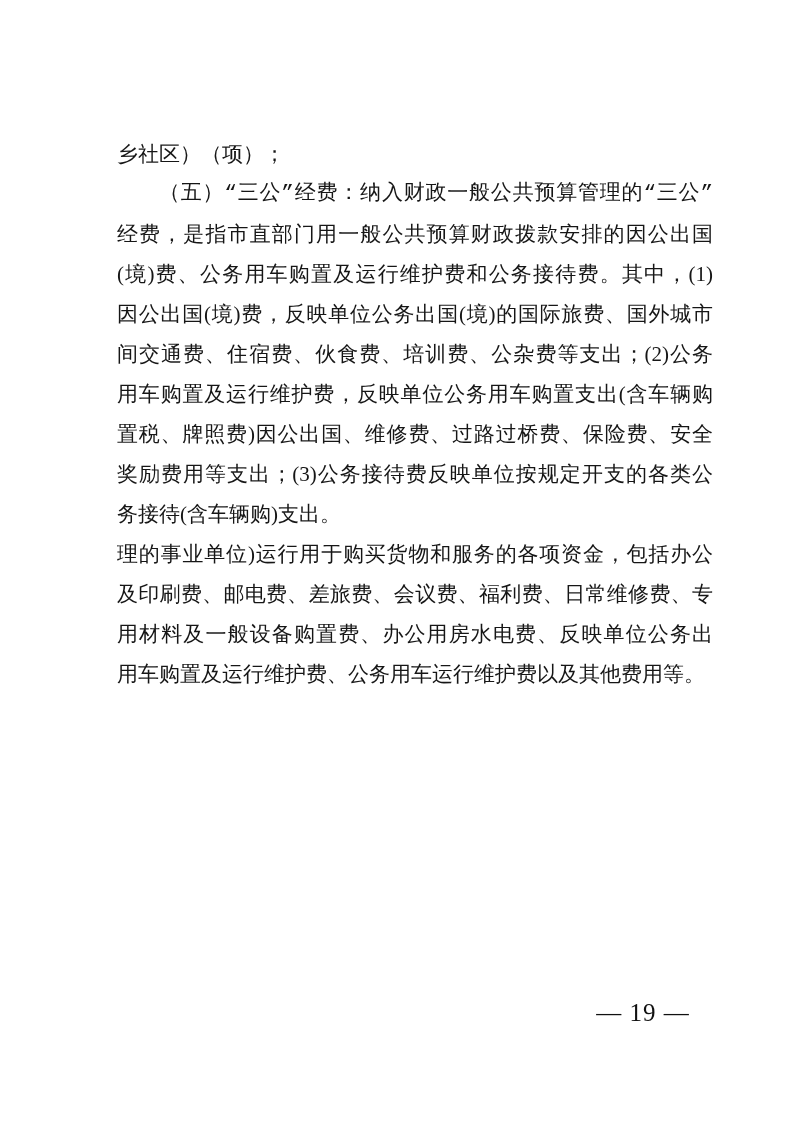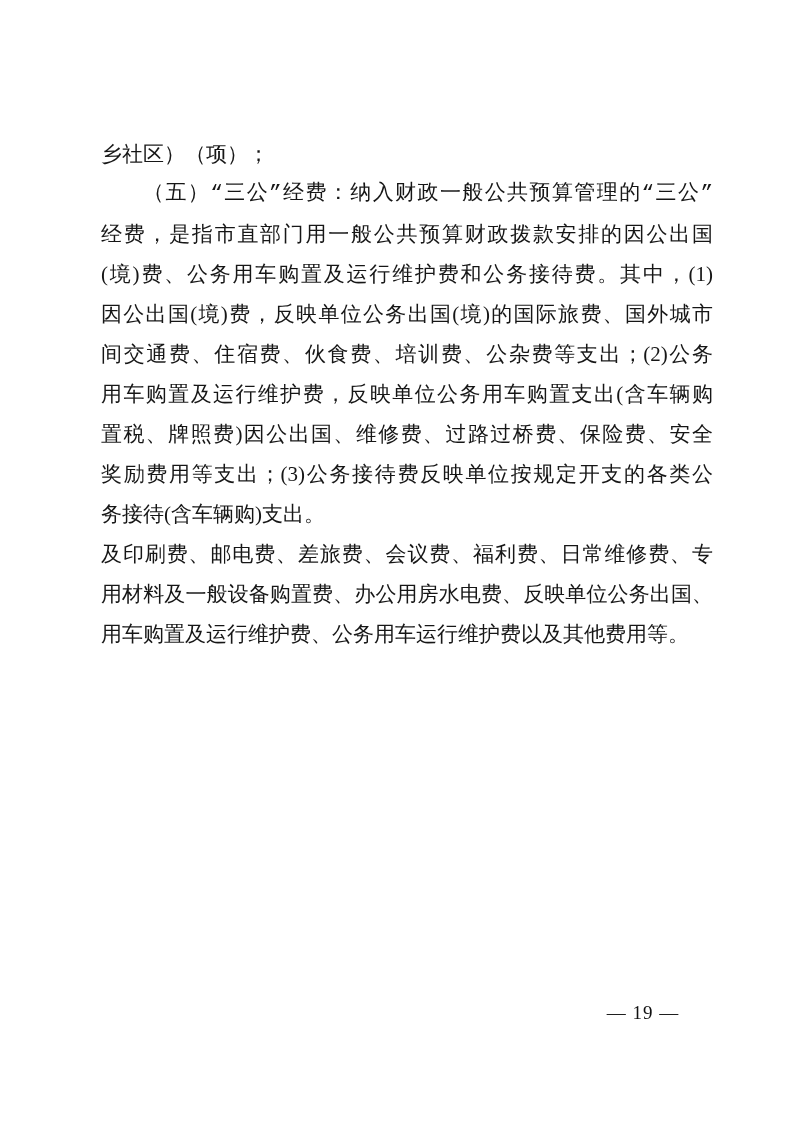--- a/index.html
+++ b/index.html
@@ -23,55 +23,57 @@
     width: 612px;
     font-size: 21px;
   }
   .line {
     height: 40px;
     line-height: 40px;
     text-align: justify;
     text-align-last: justify;
     white-space: normal;
     overflow: hidden;
+    margin-left: 16px;
   }
   .line.indent {
     padding-left: 42px;
     font-family: Liberation Mono, monospace;
   }
   .line.last {
     text-align: left;
     text-align-last: left;
   }
   .page-number {
     position: absolute;
     top: 999px;
     left: 593px;
     width: 100px;
     height: 28px;
     line-height: 28px;
     text-align: center;
-    font-size: 19px;
+    font-size: 25px;
     letter-spacing: 1px;
     color: #111111;
   }
 </style>
 </head>
 <body>
 
 <div class="page">
   <div class="text-block">
       <div class="line last">乡社区）（项）；</div>
       <div class="line indent">（五）“三公”经费：纳入财政一般公共预算管理的“三公”</div>
       <div class="line">经费，是指市直部门用一般公共预算财政拨款安排的因公出国</div>
       <div class="line">(境)费、公务用车购置及运行维护费和公务接待费。其中，(1)</div>
       <div class="line">因公出国(境)费，反映单位公务出国(境)的国际旅费、国外城市</div>
       <div class="line">间交通费、住宿费、伙食费、培训费、公杂费等支出；(2)公务</div>
       <div class="line">用车购置及运行维护费，反映单位公务用车购置支出(含车辆购</div>
       <div class="line">置税、牌照费)因公出国、维修费、过路过桥费、保险费、安全</div>
       <div class="line">奖励费用等支出；(3)公务接待费反映单位按规定开支的各类公</div>
       <div class="line last">务接待(含车辆购)支出。</div>
+      <div class="line">理的事业单位)运行用于购买货物和服务的各项资金，包括办公</div>
       <div class="line">及印刷费、邮电费、差旅费、会议费、福利费、日常维修费、专</div>
       <div class="line">用材料及一般设备购置费、办公用房水电费、反映单位公务出国、</div>
       <div class="line last">用车购置及运行维护费、公务用车运行维护费以及其他费用等。</div>
     </div>
   <div class="page-number">— 19 —</div>
 </div>
 
 </body></html>

